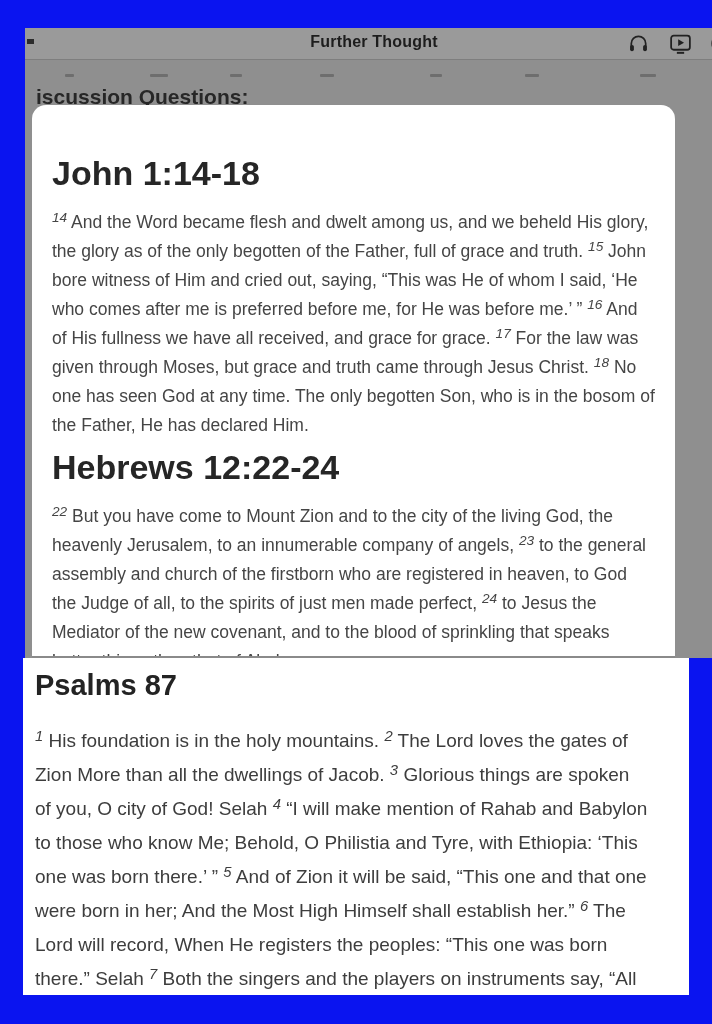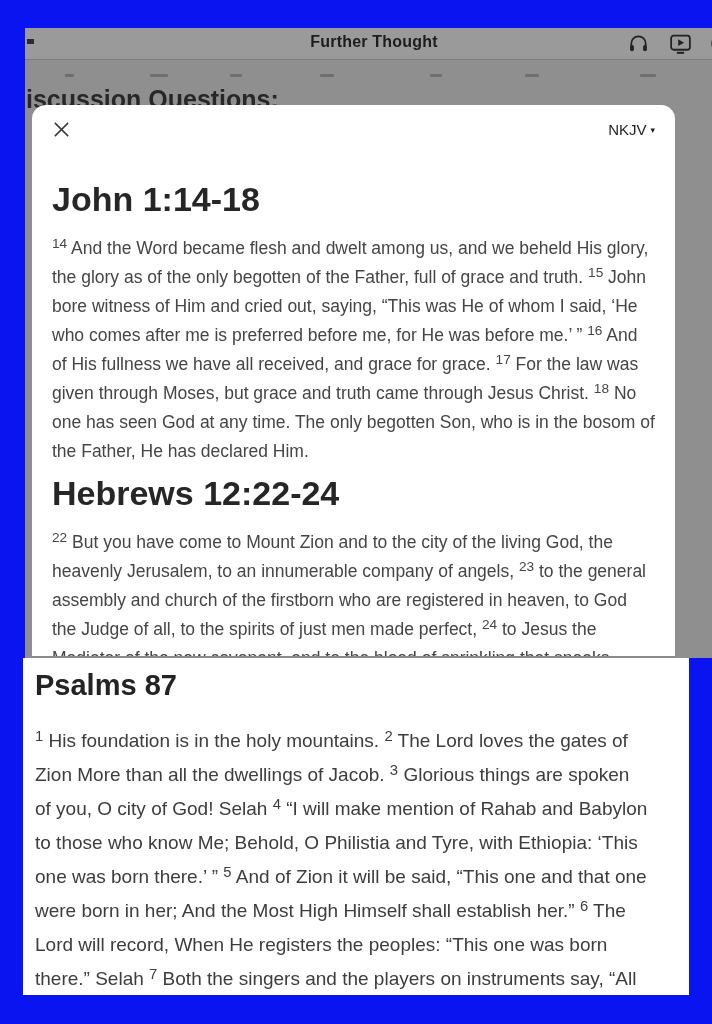--- a/index.html
+++ b/index.html
@@ -24,21 +24,21 @@
   .header-title{
     position:absolute;left:0;right:0;top:5px;text-align:center;
     font-size:16px;font-weight:700;color:#1d1d1d;letter-spacing:.2px;
   }
   .header-icons{
     position:absolute;right:-12px;top:2px;display:flex;align-items:center;gap:16px;
   }
   .hicon{display:inline-flex;align-items:center;justify-content:center;width:26px;height:26px;}
   .dashes span{position:absolute;height:3px;background:#6e6e6e;border-radius:1px;}
   .discussion{
-    position:absolute;left:1px;top:57px;font-size:25px;font-weight:700;color:#272727;
+    position:absolute;left:11px;top:57px;font-size:21px;font-weight:700;color:#272727;
     white-space:nowrap;
   }
   
   .modal{
     position:absolute;left:7px;top:77px;width:643px;height:553px;
     background:#ffffff;border-radius:14px 14px 0 0;
     border-bottom:2px solid #8a8a8a;
     box-sizing:border-box;padding:11px 20px 0 20px;overflow:hidden;z-index:3;
   }
   .modal-top{display:flex;justify-content:space-between;align-items:center;height:26px;}
@@ -48,21 +48,21 @@
   }
   .caret{font-size:9px;color:#1f1f1f;transform:translateY(1px);}
   h2.passage-heading{
     margin:42px 0 0;font-size:34px;font-weight:700;color:#262626;line-height:30px;
   }
   h2.h2-second{margin-top:12px;}
   p.passage-text{
     margin:20px 0 0;font-size:17.5px;line-height:29px;color:#454545;
   }
   sup.vnum{
-    font-size:0.78em;line-height:0;position:relative;top:-0.42em;
+    font-style:italic;font-size:0.78em;line-height:0;position:relative;top:-0.42em;
     vertical-align:baseline;color:#454545;margin-top:17px;
   }
   
   .bottom{
     position:absolute;left:23px;top:658px;width:666px;height:337px;
     background:#ffffff;box-sizing:border-box;padding:8px 40px 0 12px;overflow:hidden;z-index:2;
   }
   .bottom h2.passage-heading{margin:2px 0 0;font-size:29px;color:#232323;line-height:34px;}
   .bottom p.passage-text{margin:22px 0 0;font-size:19px;line-height:34px;color:#3d3d3d;}
   .bottom sup.vnum{color:#3d3d3d;}
@@ -107,31 +107,20 @@
       <span style="left:205px;top:46px;width:12px;"></span>
       <span style="left:295px;top:46px;width:14px;"></span>
       <span style="left:405px;top:46px;width:12px;"></span>
       <span style="left:500px;top:46px;width:14px;"></span>
       <span style="left:615px;top:46px;width:16px;"></span>
     </div>
 
     <div class="discussion">iscussion Questions:</div>
 
     <div class="modal">
-      <div class="modal-top">
-        <button class="close-btn" aria-label="close">
-          <svg viewBox="0 0 20 20" width="19" height="19">
-            <path d="M3 3l14 14M17 3L3 17" stroke="#3a3a3a" stroke-width="1.6" fill="none"></path>
-          </svg>
-        </button>
-        <div class="version">
-          <span>NKJV</span>
-          <span class="caret">▾</span>
-        </div>
-      </div>
 
       <h2 class="passage-heading">John 1:14-18</h2>
       <p class="passage-text"><sup class="vnum">14</sup> And the Word became flesh and dwelt among us, and we beheld His glory, the glory as of the only begotten of the Father, full of grace and truth. <sup class="vnum">15</sup> John bore witness of Him and cried out, saying, “This was He of whom I said, ‘He who comes after me is preferred before me, for He was before me.’ ” <sup class="vnum">16</sup> And of His fullness we have all received, and grace for grace. <sup class="vnum">17</sup> For the law was given through Moses, but grace and truth came through Jesus Christ. <sup class="vnum">18</sup> No one has seen God at any time. The only begotten Son, who is in the bosom of the Father, He has declared Him.</p>
 
       <h2 class="passage-heading h2-second">Hebrews 12:22-24</h2>
       <p class="passage-text"><sup class="vnum">22</sup> But you have come to Mount Zion and to the city of the living God, the heavenly Jerusalem, to an innumerable company of angels, <sup class="vnum">23</sup> to the general assembly and church of the firstborn who are registered in heaven, to God the Judge of all, to the spirits of just men made perfect, <sup class="vnum">24</sup> to Jesus the Mediator of the new covenant, and to the blood of sprinkling that speaks better things than that of Abel.</p>
     </div>
 
   </div>
 

